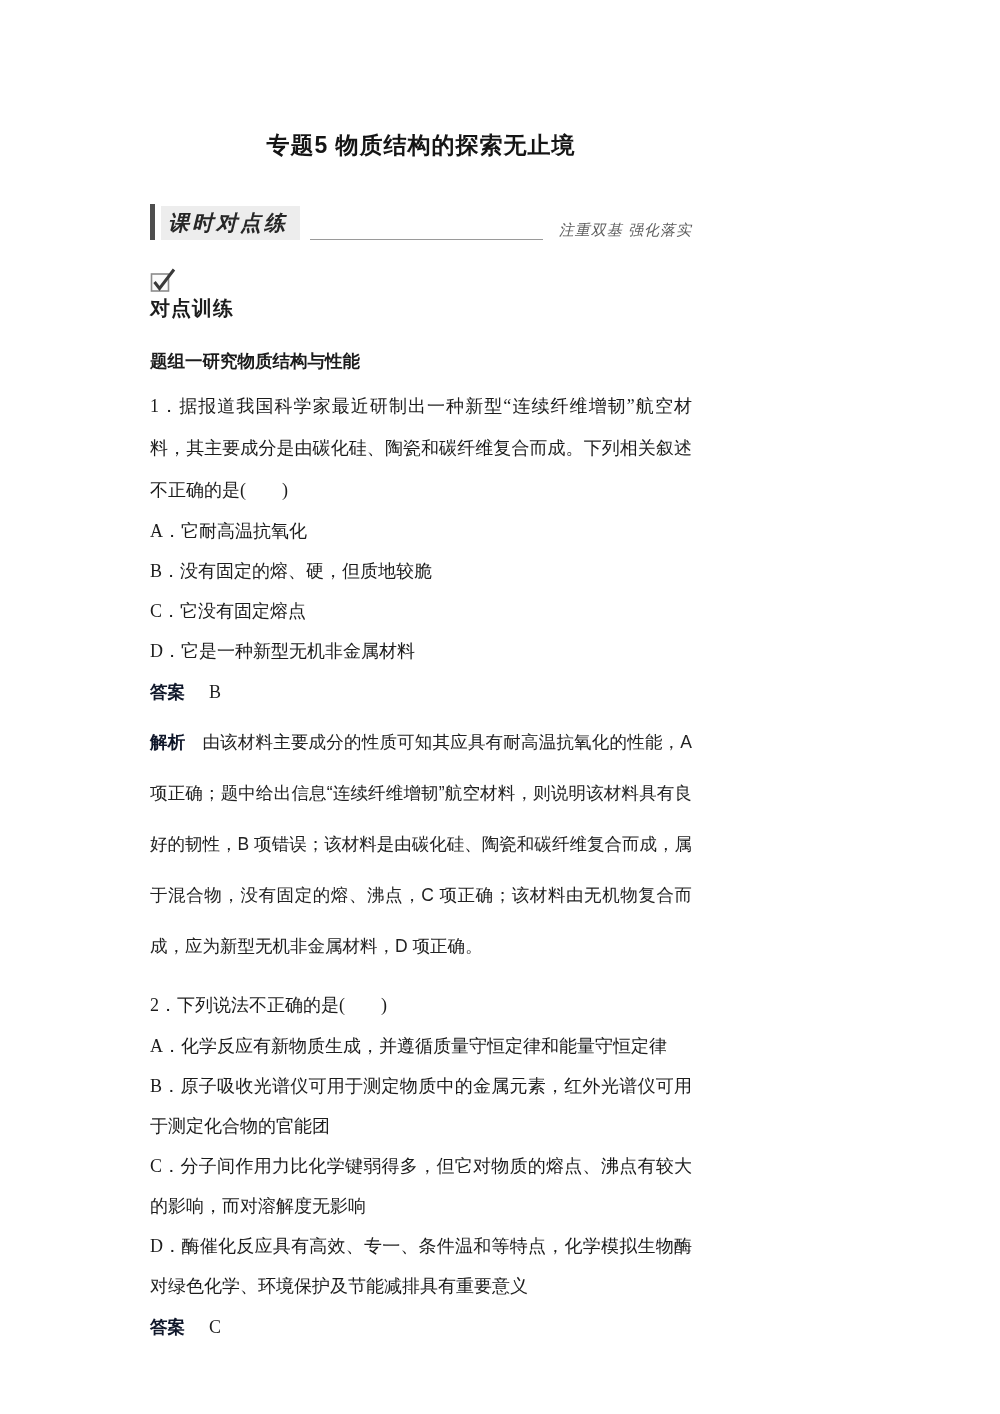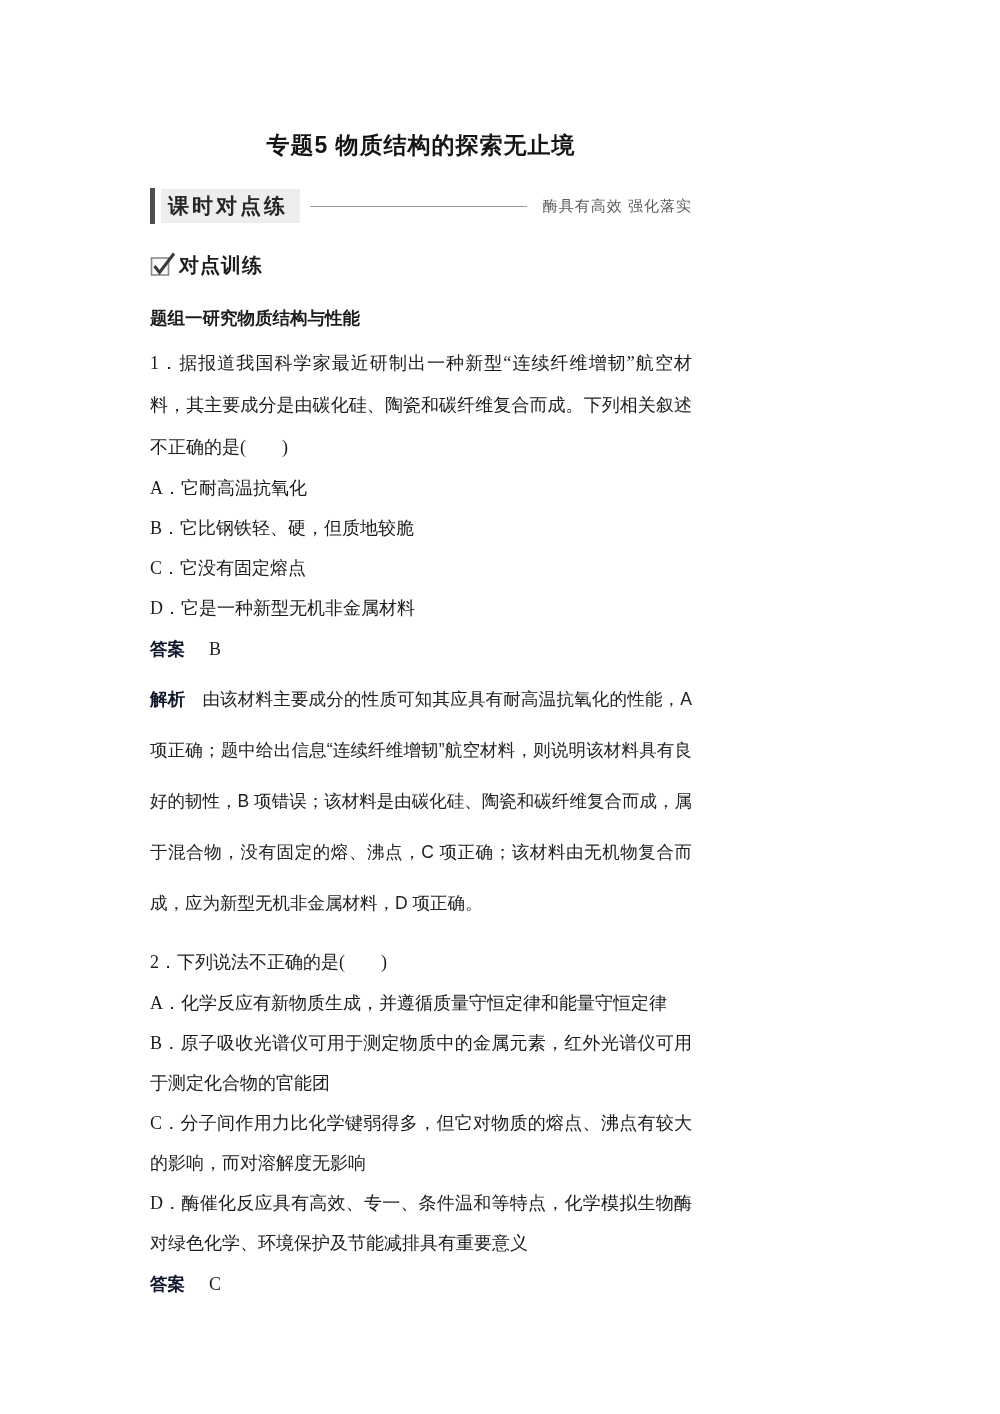--- a/index.html
+++ b/index.html
@@ -21,24 +21,25 @@
     font-family: "Liberation Sans", "DejaVu Sans", sans-serif;
     font-weight: 700;
     font-size: 23px;
     line-height: 30px;
     text-align: center;
     letter-spacing: 1px;
     color: #151515;
   }
   
   .band {
-    margin-top: 28px;
+    margin-top: 44px;
     display: flex;
-    align-items: center;
+    align-items: flex-end;
     height: 36px;
+    font-style: italic;
   }
   .band-bar {
     flex: none;
     width: 5px; height: 36px;
     background: #4e4e4e;
   }
   .band-title {
     flex: none;
     margin-left: 6px;
     background: #ededed;
@@ -66,20 +67,21 @@
   
   .subsect {
     margin-top: 28px;
     display: flex;
     align-items: flex-start;
     font-family: "Liberation Sans", "DejaVu Sans", sans-serif;
     font-weight: 700;
     font-size: 20px;
     color: #1c1c1c;
     letter-spacing: 1px;
+    flex-direction: column;
   }
   .check-icon {
     flex: none;
     width: 26px; height: 27px;
     margin-right: 3px;
     position: relative;
     top: -1px;
   }
   
   .topic {
@@ -132,41 +134,41 @@
 <body>
 
 <div class="page">
 
   <h1 class="doc-title">专题5 物质结构的探索无止境</h1>
 
   <div class="band">
     <div class="band-bar"></div>
     <div class="band-title">课时对点练</div>
     <div class="band-line"></div>
-    <div class="band-tagline">酶具有高效 强化落实</div>
+    <div class="band-tagline">注重双基 强化落实</div>
   </div>
 
   <div class="subsect">
     <span class="check-icon">
       <svg viewBox="0 0 26 27" width="26" height="27" aria-hidden="true">
         <rect x="1.5" y="7" width="17" height="17" fill="#fbfbfb" stroke="#8b8b8b" stroke-width="1.6"></rect>
         <path d="M4.5 15 L9.5 21.5 L24 2.5" stroke="#3a3a3a" stroke-width="3" fill="none"></path>
       </svg>
     </span>
     <span>对点训练</span>
   </div>
 
   <div class="topic">
     <span>题组一</span><span class="topic-title">研究物质结构与性能</span>
   </div>
 
   <section>
     <p class="stem"><span>1．</span><span>据报道我国科学家最近研制出一种新型“连续纤维增韧”航空材料，其主要成分是由碳化硅、陶瓷和碳纤维复合而成。下列相关叙述不正确的是(　　)</span></p>
     <p class="option"><span>A．</span><span>它耐高温抗氧化</span></p>
-    <p class="option"><span>B．</span><span>它比钢铁轻、硬，但质地较脆</span></p>
+    <p class="option"><span>B．</span><span>没有固定的熔、硬，但质地较脆</span></p>
     <p class="option"><span>C．</span><span>它没有固定熔点</span></p>
     <p class="option"><span>D．</span><span>它是一种新型无机非金属材料</span></p>
     <p class="answer-line"><span class="label-bold">答案</span><span class="answer-value">B</span></p>
     <p class="analysis"><span class="label-bold analysis-label">解析</span><span>由该材料主要成分的性质可知其应具有耐高温抗氧化的性能，A 项正确；题中给出信息“连续纤维增韧”航空材料，则说明该材料具有良好的韧性，B 项错误；该材料是由碳化硅、陶瓷和碳纤维复合而成，属于混合物，没有固定的熔、沸点，C 项正确；该材料由无机物复合而成，应为新型无机非金属材料，D 项正确。</span></p>
   </section>
 
   <section class="q2">
     <p class="stem"><span>2．</span><span>下列说法不正确的是(　　)</span></p>
     <p class="option"><span>A．</span><span>化学反应有新物质生成，并遵循质量守恒定律和能量守恒定律</span></p>
     <p class="option"><span>B．</span><span>原子吸收光谱仪可用于测定物质中的金属元素，红外光谱仪可用于测定化合物的官能团</span></p>

